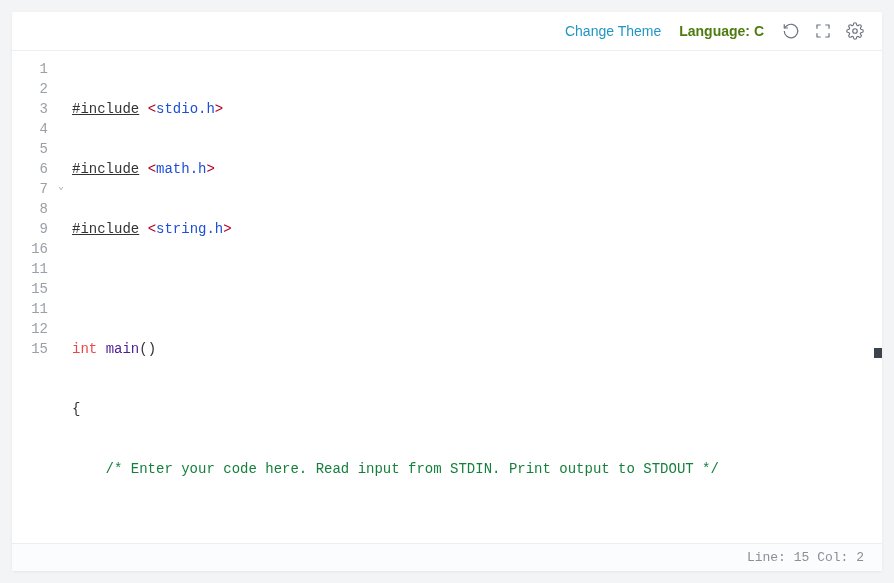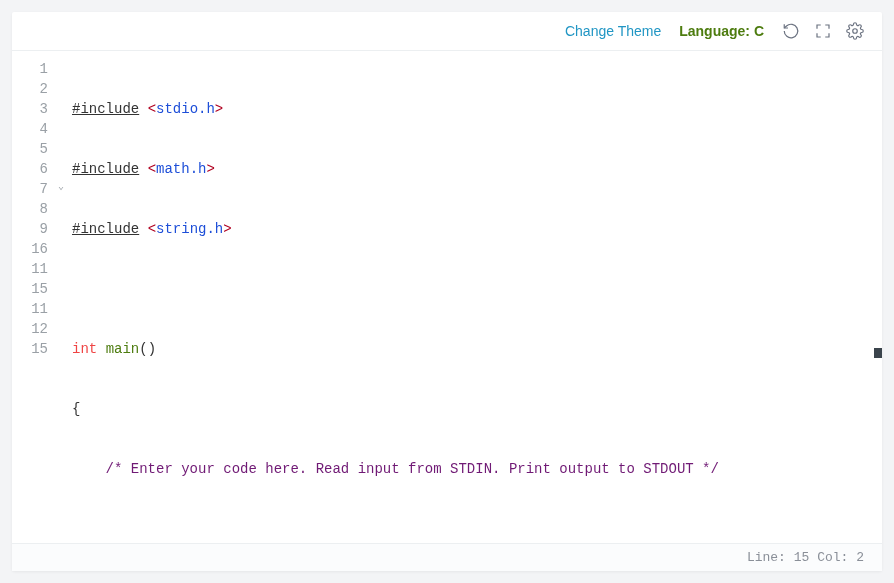--- a/index.html
+++ b/index.html
@@ -71,24 +71,24 @@
   padding: 8px 0 8px 4px;
   white-space: pre;
   color: #333;
   overflow: hidden;
 }
 .code-line { height: 20px; }
 .tok-pre { color: #333; text-decoration: underline; }
 .tok-angle { color: #b00020; }
 .tok-hdr { color: #1d4ed8; }
 .tok-type { color: #ef4444; }
-.tok-fn { color: #4d7c0f; }
+.tok-fn { color: #4c1d95; }
 .tok-paren { color: #333; }
 .tok-brace { color: #333; }
-.tok-comment { color: #701a75; }
+.tok-comment { color: #15803d; }
 .scroll-indicator {
   position: absolute;
   right: 0;
   top: 297px;
   width: 8px;
   height: 10px;
   background: #3b444c;
 }
 .status-bar {
   display: flex;

